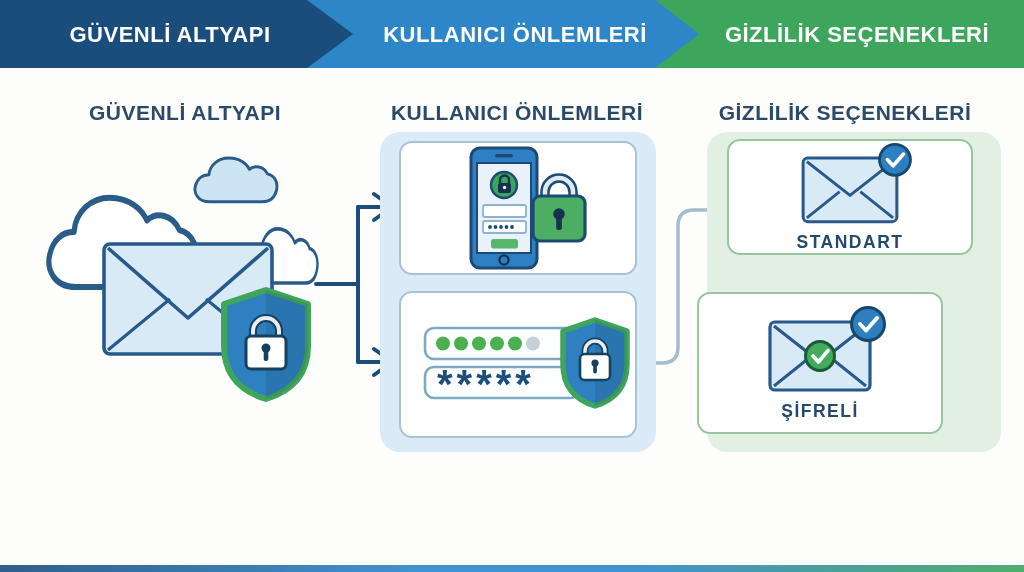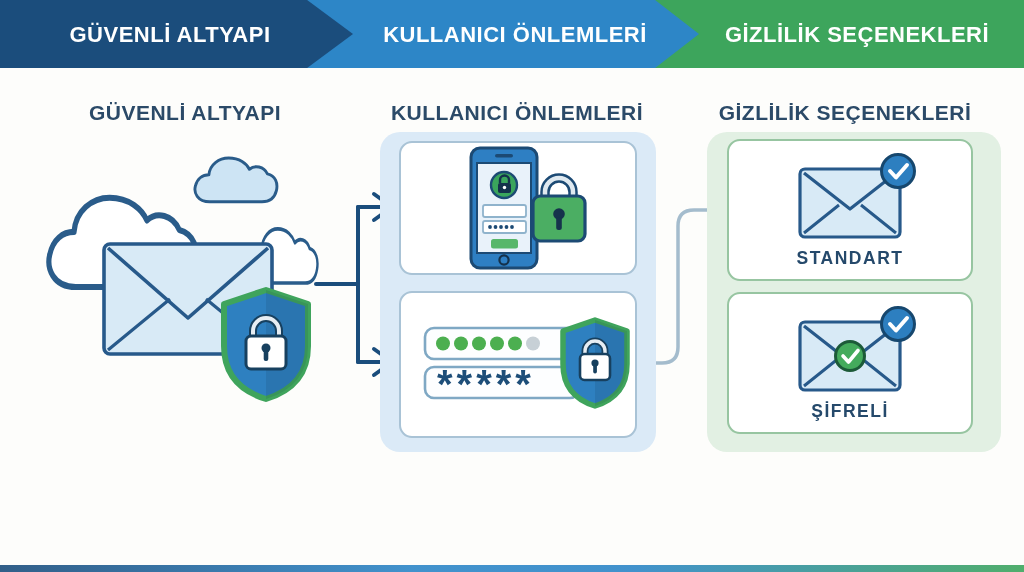--- a/index.html
+++ b/index.html
@@ -46,22 +46,22 @@
   .panel { position: absolute; border-radius: 20px; z-index: 2; }
   .panel-measures { left: 380px; top: 132px; width: 276px; height: 320px; background: #dbeaf7; }
   .panel-privacy  { left: 707px; top: 132px; width: 294px; height: 320px; background: #e2f0e3; }
 
   .card { position: absolute; background: #ffffff; border-radius: 13px; z-index: 3;
           display: flex; flex-direction: column; align-items: center; justify-content: center; }
   .card-blue  { border: 2.5px solid #a9c3d6; }
   .card-green { border: 2.5px solid #97c5a1; }
   .card-phone    { left: 399px; top: 141px; width: 238px; height: 134px; }
   .card-password { left: 399px; top: 291px; width: 238px; height: 147px; }
-  .card-standart { left: 727px; top: 139px; width: 246px; height: 142px; }
-  .card-sifreli  { left: 727px; top: 292px; width: 246px; height: 142px; }
+  .card-standart { left: 727px; top: 139px; width: 246px; height: 116px; }
+  .card-sifreli  { left: 697px; top: 292px; width: 246px; height: 142px; }
 
   .option-label {
     color: #25496b; font-weight: bold; font-size: 17.5px; letter-spacing: 1.5px;
     margin-top: 1px; white-space: nowrap;
   }
 
   
   .footer-bar {
     position: absolute; left: 0; bottom: 0; width: 1024px; height: 7px; z-index: 6;
     background: linear-gradient(90deg, #1b4d7c 0%, #2d86c7 40%, #2d86c7 62%, #3da55c 100%);

